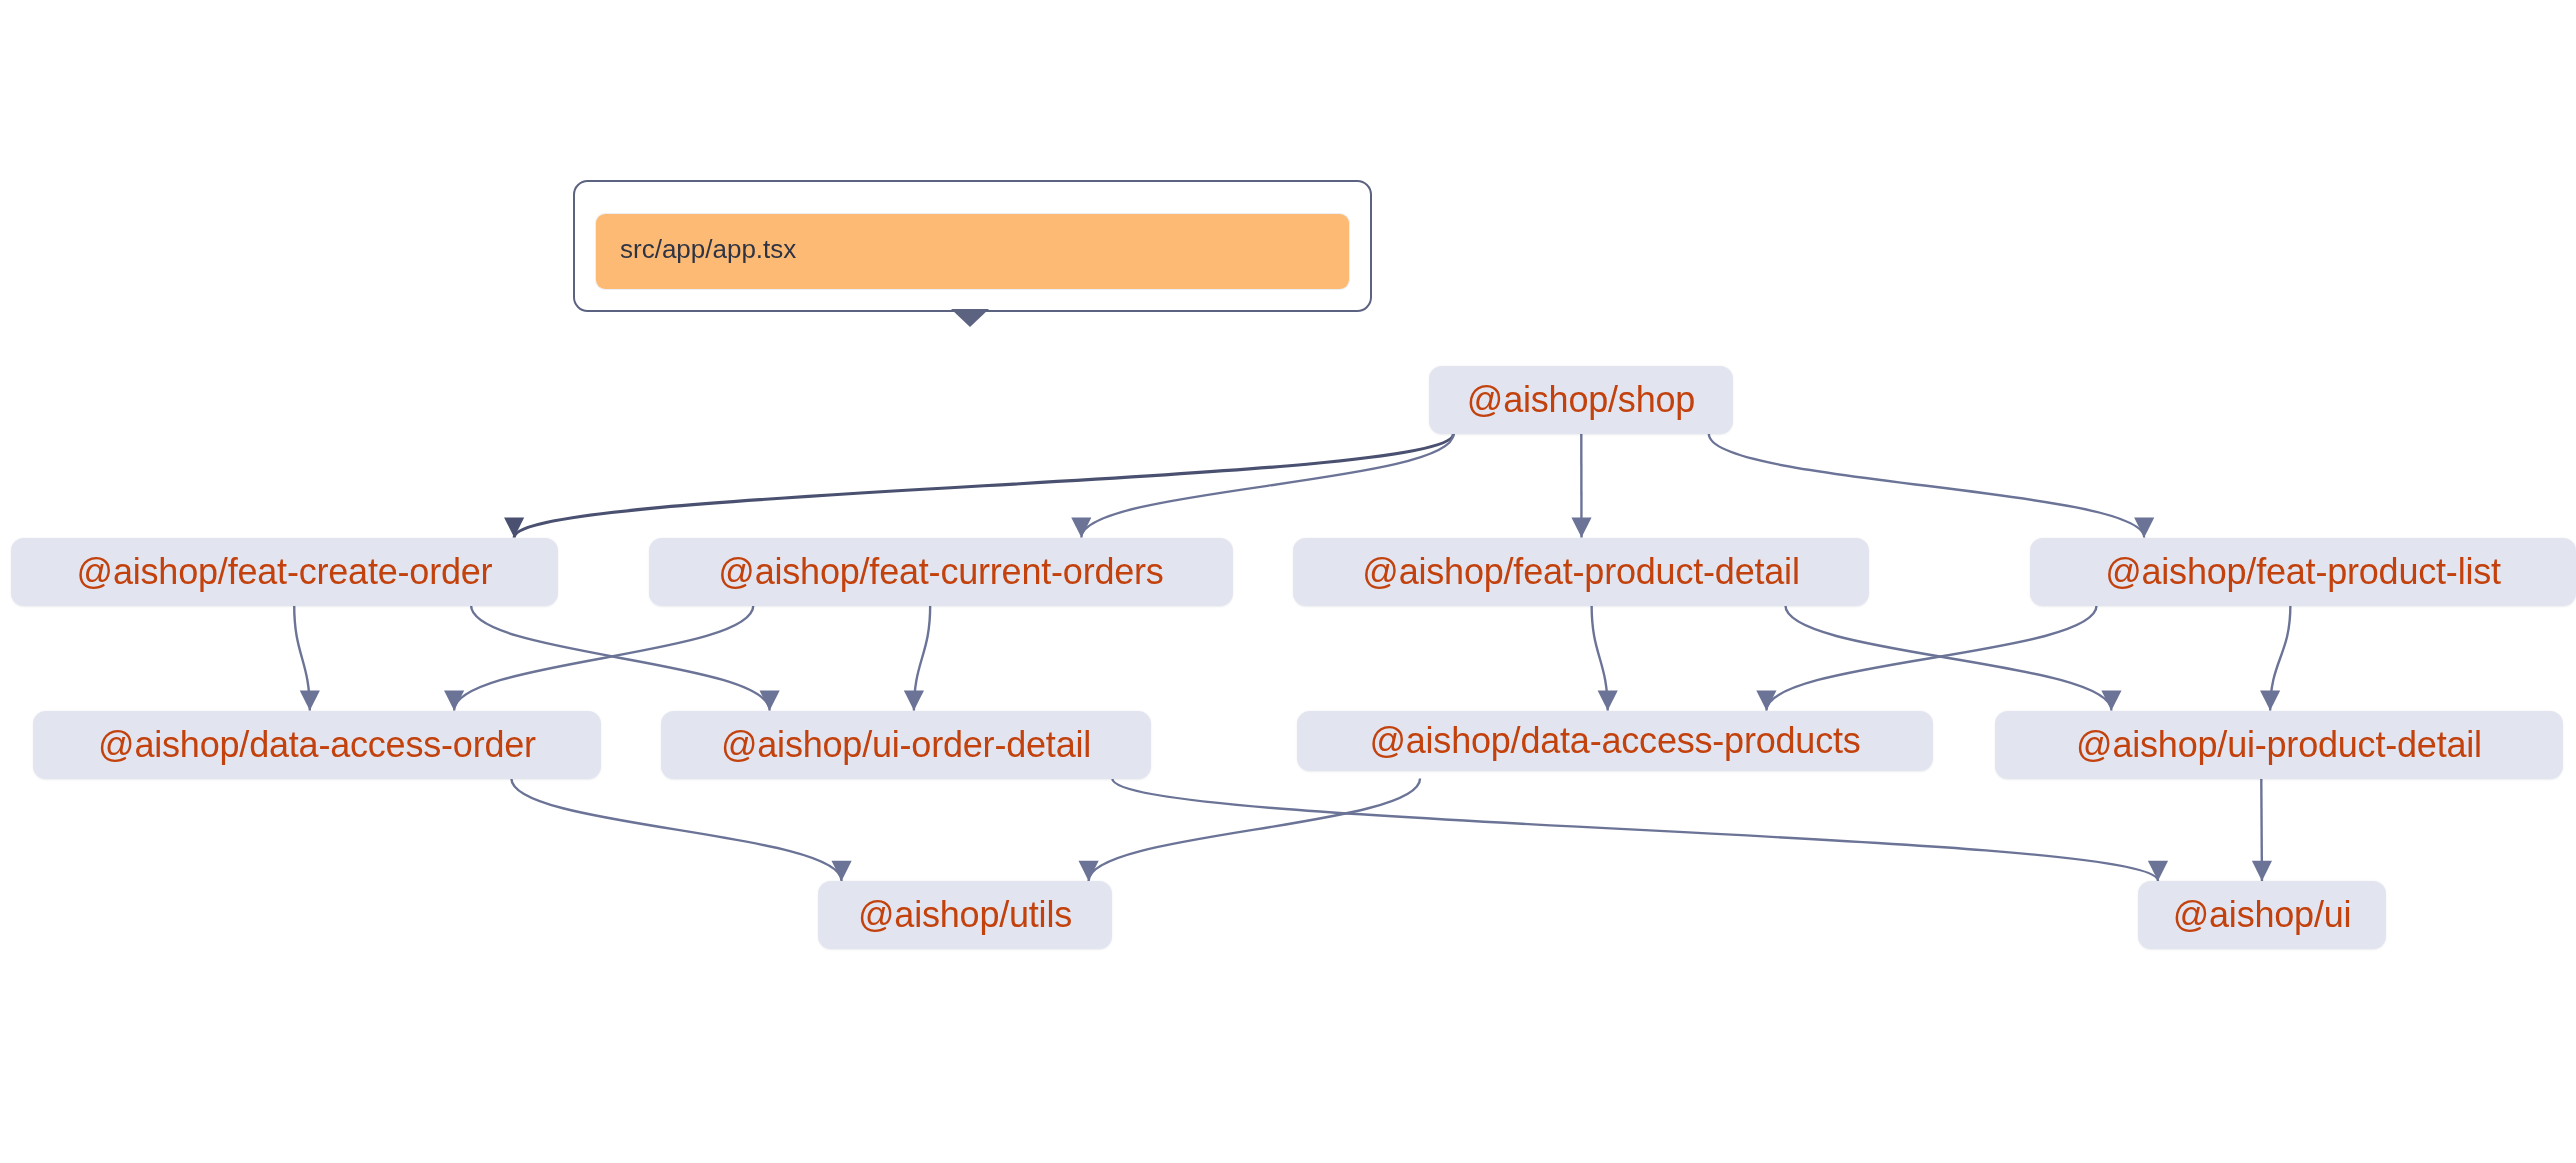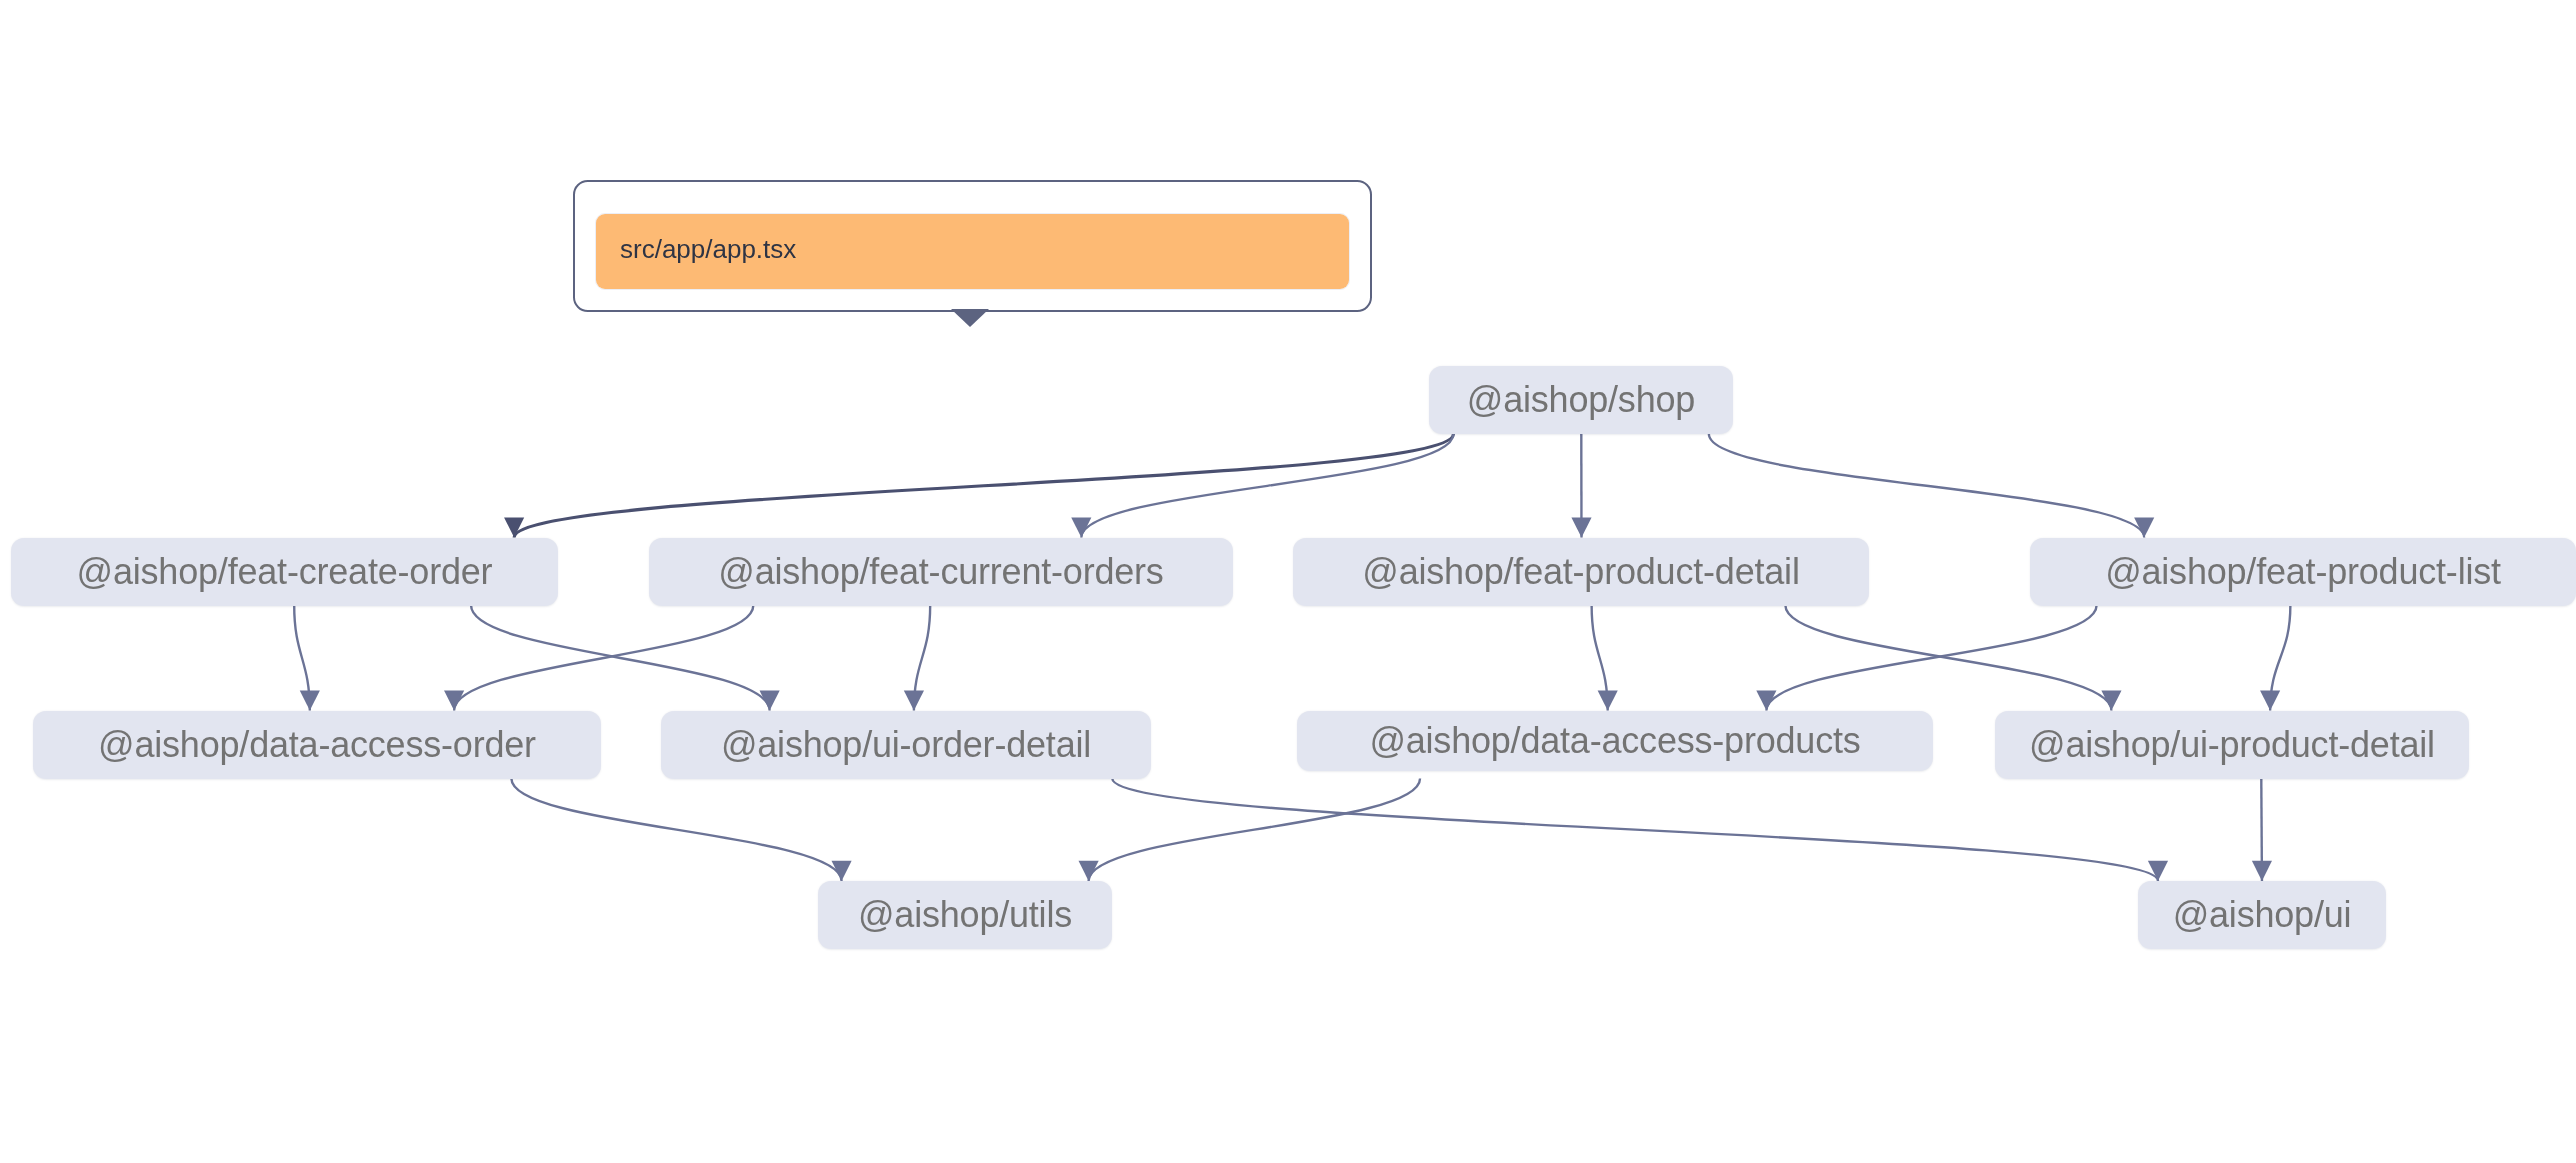--- a/index.html
+++ b/index.html
@@ -39,21 +39,21 @@
   }
 
   .node {
     position: absolute;
     box-sizing: border-box;
     background: #e2e5f0;
     border-radius: 13px;
     display: flex;
     align-items: center;
     justify-content: center;
-    color: #737373;
+    color: #c2410c;
     font-size: 36px;
     font-weight: 400;
     letter-spacing: -0.2px;
     white-space: nowrap;
     line-height: 1;
     padding: 0 24px;
     box-shadow: 0 0.9px 1.8px rgba(60,70,100,0.10);
   }
 
   
@@ -165,21 +165,21 @@
 
 <div id="nodes-layer">
     <div class="node" style="left: 1429px; top: 366px; width: 304px; height: 68px;">@aishop/shop</div>
     <div class="node" style="left: 11px; top: 538px; width: 547px; height: 68px;">@aishop/feat-create-order</div>
     <div class="node" style="left: 649px; top: 538px; width: 584px; height: 68px;">@aishop/feat-current-orders</div>
     <div class="node" style="left: 1293px; top: 538px; width: 576px; height: 68px;">@aishop/feat-product-detail</div>
     <div class="node" style="left: 2030px; top: 538px; width: 546px; height: 68px;">@aishop/feat-product-list</div>
     <div class="node" style="left: 33px; top: 711px; width: 568px; height: 68px;">@aishop/data-access-order</div>
     <div class="node" style="left: 661px; top: 711px; width: 490px; height: 68px;">@aishop/ui-order-detail</div>
     <div class="node" style="left: 1297px; top: 711px; width: 636px; height: 60px;">@aishop/data-access-products</div>
-    <div class="node" style="left: 1995px; top: 711px; width: 474px; height: 68px; text-align: center;">@aishop/ui-product-detail</div>
+    <div class="node" style="left: 1995px; top: 711px; width: 568px; height: 68px; text-align: center;">@aishop/ui-product-detail</div>
     <div class="node" style="left: 818px; top: 881px; width: 294px; height: 68px;">@aishop/utils</div>
     <div class="node" style="left: 2138px; top: 881px; width: 248px; height: 68px;">@aishop/ui</div>
   </div>
 
 <div id="dep-tooltip">
   <div class="tip-pointer"></div>
   <div class="tip-files">
     <div id="file-rows">
         <div class="tip-file-row">src/app/app.tsx</div>
       </div>

